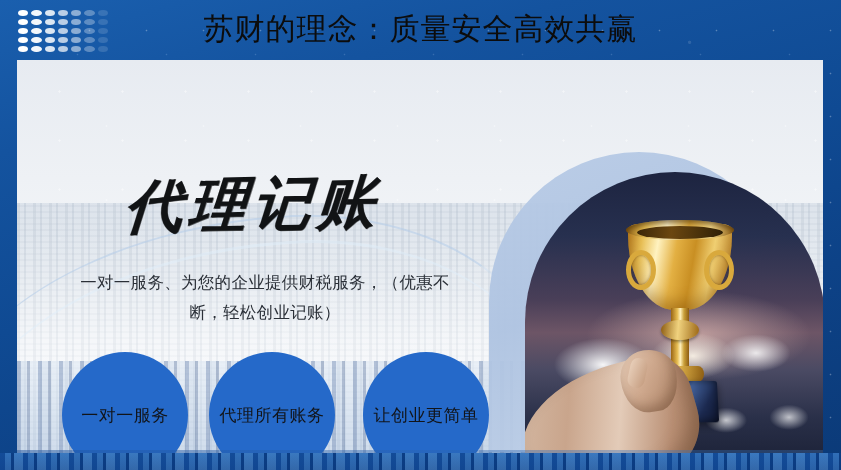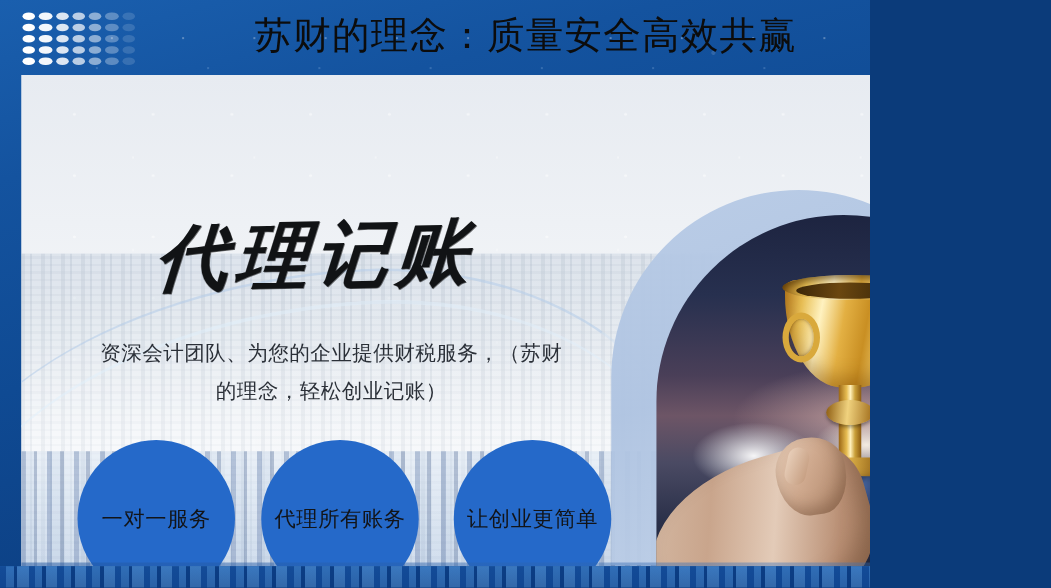--- a/index.html
+++ b/index.html
@@ -2,21 +2,21 @@
 <html><head>
 <meta charset="utf-8">
 <style>
   html,body{margin:0;padding:0;}
   body{
     width:841px;height:470px;overflow:hidden;
     font-family:"Liberation Sans","DejaVu Sans",sans-serif;
     background:#0b3b7a;
   }
   #slide{
-    position:relative;width:696px;height:470px;overflow:hidden;
+    position:relative;width:841px;height:470px;overflow:hidden;
     background:
       radial-gradient(circle at 18% 14%, rgba(255,255,255,.10) 0 1px, transparent 1.6px),
       radial-gradient(circle at 37% 6%,  rgba(255,255,255,.13) 0 1.2px, transparent 2px),
       radial-gradient(circle at 62% 22%, rgba(255,255,255,.09) 0 1px, transparent 1.6px),
       radial-gradient(circle at 82% 9%,  rgba(255,255,255,.12) 0 1.3px, transparent 2px),
       radial-gradient(circle at 8%  46%, rgba(255,255,255,.08) 0 1px, transparent 1.6px),
       radial-gradient(circle at 93% 60%, rgba(255,255,255,.08) 0 1px, transparent 1.6px),
       linear-gradient(165deg,#1a5fae 0%,#14539f 22%,#0f4a93 48%,#0d4287 70%,#0b3a78 100%);
   }
   
@@ -307,21 +307,21 @@
         <div class="t-knot"></div>
         <div class="t-foot"></div>
         <div class="t-base"></div>
       </div>
       <div id="arm"></div>
       <div id="hand"></div>
       <div id="finger"></div>
     </div>
 
     <div id="brush-title">代理记账</div>
-    <div id="subtitle">资深会计团队、为您的企业提供财税服务，（苏财的理念，轻松创业记账）</div>
+    <div id="subtitle">一对一服务、为您的企业提供财税服务，（优惠不断，轻松创业记账）</div>
 
     <div class="badge" id="badge-1"></div>
     <div class="badge-label" id="badge-1-label">一对一服务</div>
 
     <div class="badge" id="badge-2"></div>
     <div class="badge-label" id="badge-2-label">代理所有账务</div>
 
     <div class="badge" id="badge-3"></div>
     <div class="badge-label" id="badge-3-label">让创业更简单</div>
 

